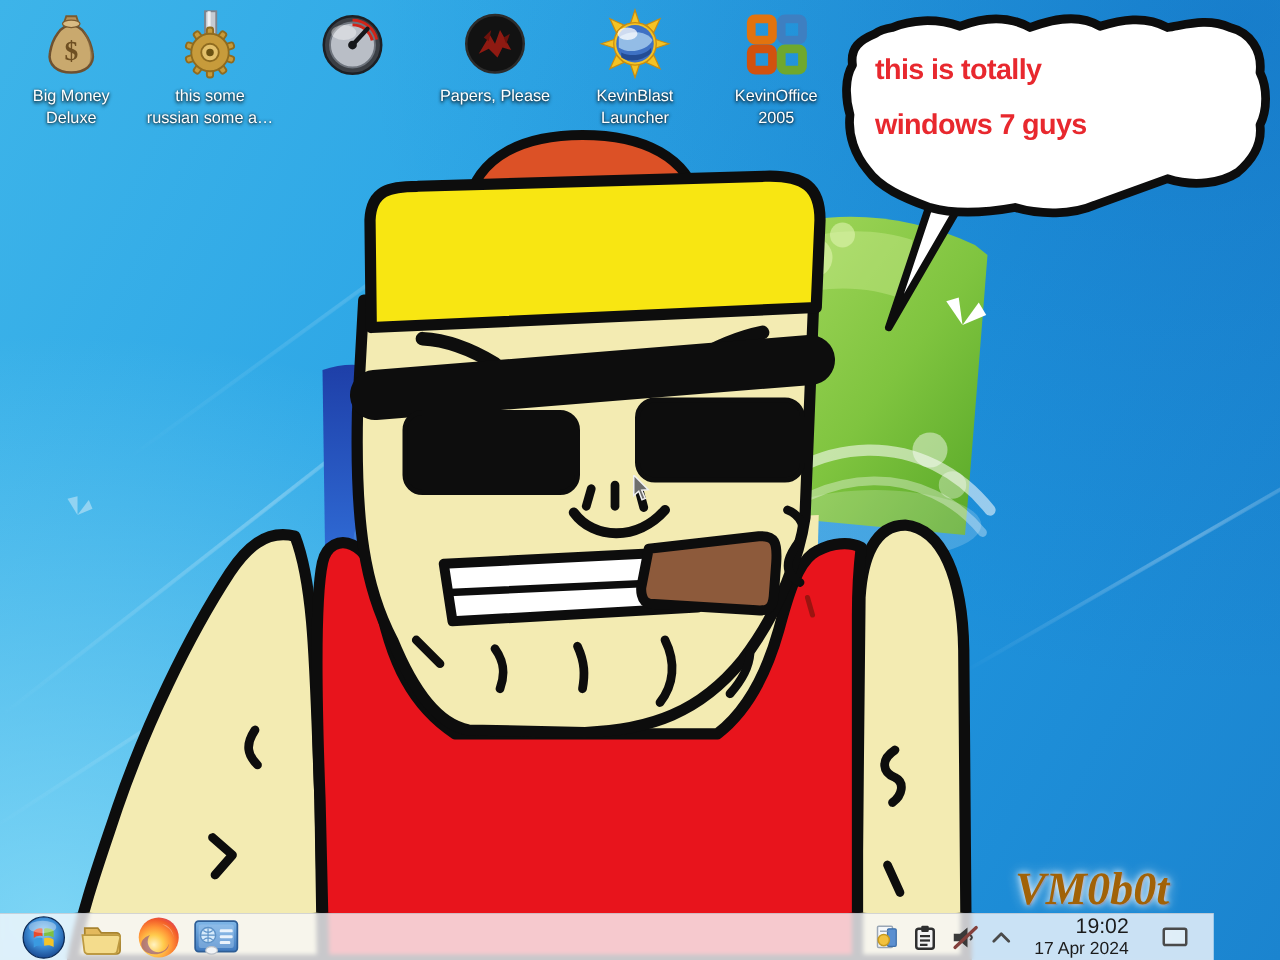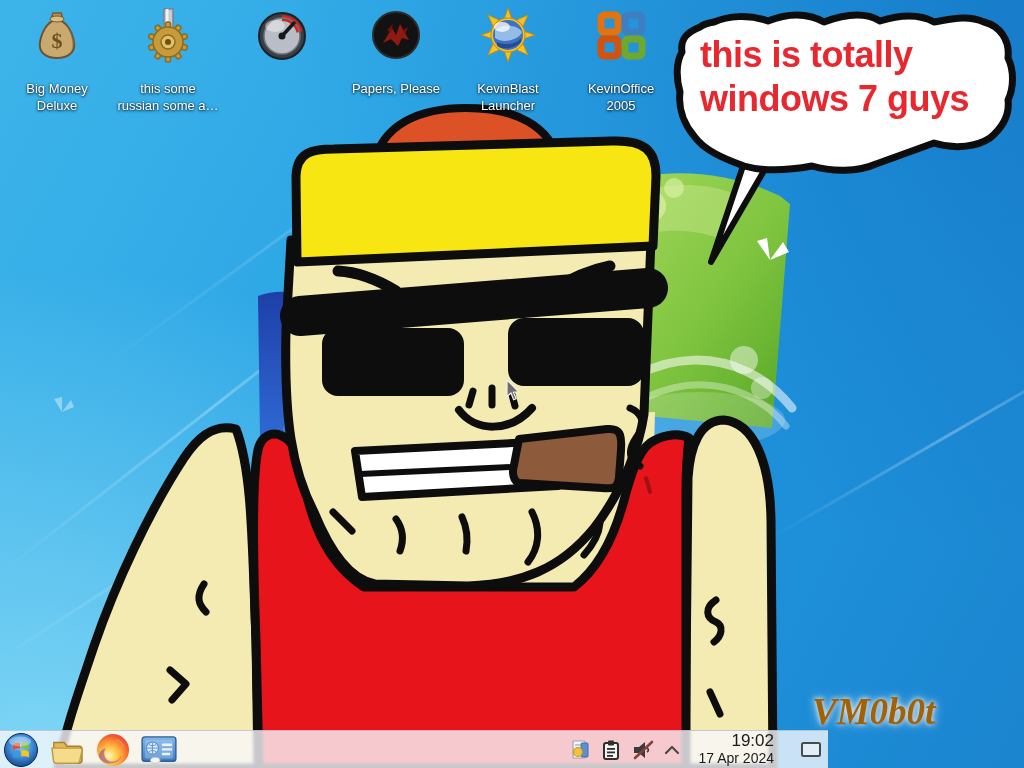--- a/index.html
+++ b/index.html
@@ -16,44 +16,44 @@
     background:linear-gradient(90deg,transparent,rgba(255,255,255,.95),transparent);}
   .s1{left:-60px;top:400px;width:560px;transform:rotate(-38deg);opacity:.28;}
   .s2{left:-40px;top:560px;width:380px;transform:rotate(-33deg);opacity:.18;}
   .s3{left:740px;top:430px;width:430px;transform:rotate(-30deg);opacity:.30;}
   .s4{left:60px;top:240px;width:430px;transform:rotate(-36deg);opacity:.14;}
 
   .scene{position:absolute;inset:0;width:1024px;height:768px;z-index:1;}
 
   
   .bubble-text{position:absolute;left:700px;top:33px;width:270px;z-index:2;
-    color:#e8282e;font-weight:bold;font-size:36px;line-height:44px;
+    color:#e8282e;font-weight:bold;font-size:23px;line-height:44px;
     letter-spacing:-.5px;}
 
   
   .icons{position:absolute;top:6px;left:0;width:1024px;z-index:2;}
   .dicon{position:absolute;width:112px;text-align:center;cursor:default;}
   .dicon .glyph{width:58px;height:58px;margin:0 auto;}
-  .dicon .label{margin-top:16px;color:#fff;font-size:13px;line-height:17px;
+  .dicon .label{margin-top:4px;color:#fff;font-size:13px;line-height:17px;
     text-shadow:0 1px 3px rgba(0,0,0,.85),0 0 2px rgba(0,0,0,.6);}
   .dicon .label span{display:block;}
 
   
   .watermark{position:absolute;left:812px;top:690px;z-index:3;
     font-family:"Liberation Serif",serif;font-style:italic;font-weight:bold;
     font-size:37px;color:#a16207;
     text-shadow:0 0 5px rgba(255,255,255,.95),0 0 11px rgba(255,255,255,.75),
       1px 1px 1px rgba(130,0,0,.35);}
 
   
-  .taskbar{position:absolute;left:0;bottom:0;width:828px;height:38px;z-index:10;
+  .taskbar{position:absolute;left:0;bottom:0;width:971px;height:38px;z-index:10;
     background:rgba(247,248,251,.80);
     backdrop-filter:blur(1.5px) saturate(1.05);
     border-top:1px solid rgba(160,166,176,.55);
-    display:flex;align-items:center;padding:0 2px;box-sizing:border-box;gap:8px;}
+    display:flex;align-items:center;padding:0 16px;box-sizing:border-box;gap:8px;}
   .tb{appearance:none;background:transparent;border:none;padding:0;margin:0;
     width:38px;height:36px;display:flex;align-items:center;justify-content:center;
     cursor:pointer;}
   .tb-spacer{flex:1;}
   .tray{display:flex;align-items:center;gap:9px;margin-right:6px;}
   .tray button{appearance:none;background:transparent;border:none;padding:0;
     display:flex;align-items:center;justify-content:center;cursor:pointer;}
   .clock{appearance:none;background:transparent;border:none;cursor:pointer;
     text-align:right;color:#1b1b1b;padding:0 4px;margin-right:14px;line-height:1.1;}
   .clock .time{font-size:17px;}

